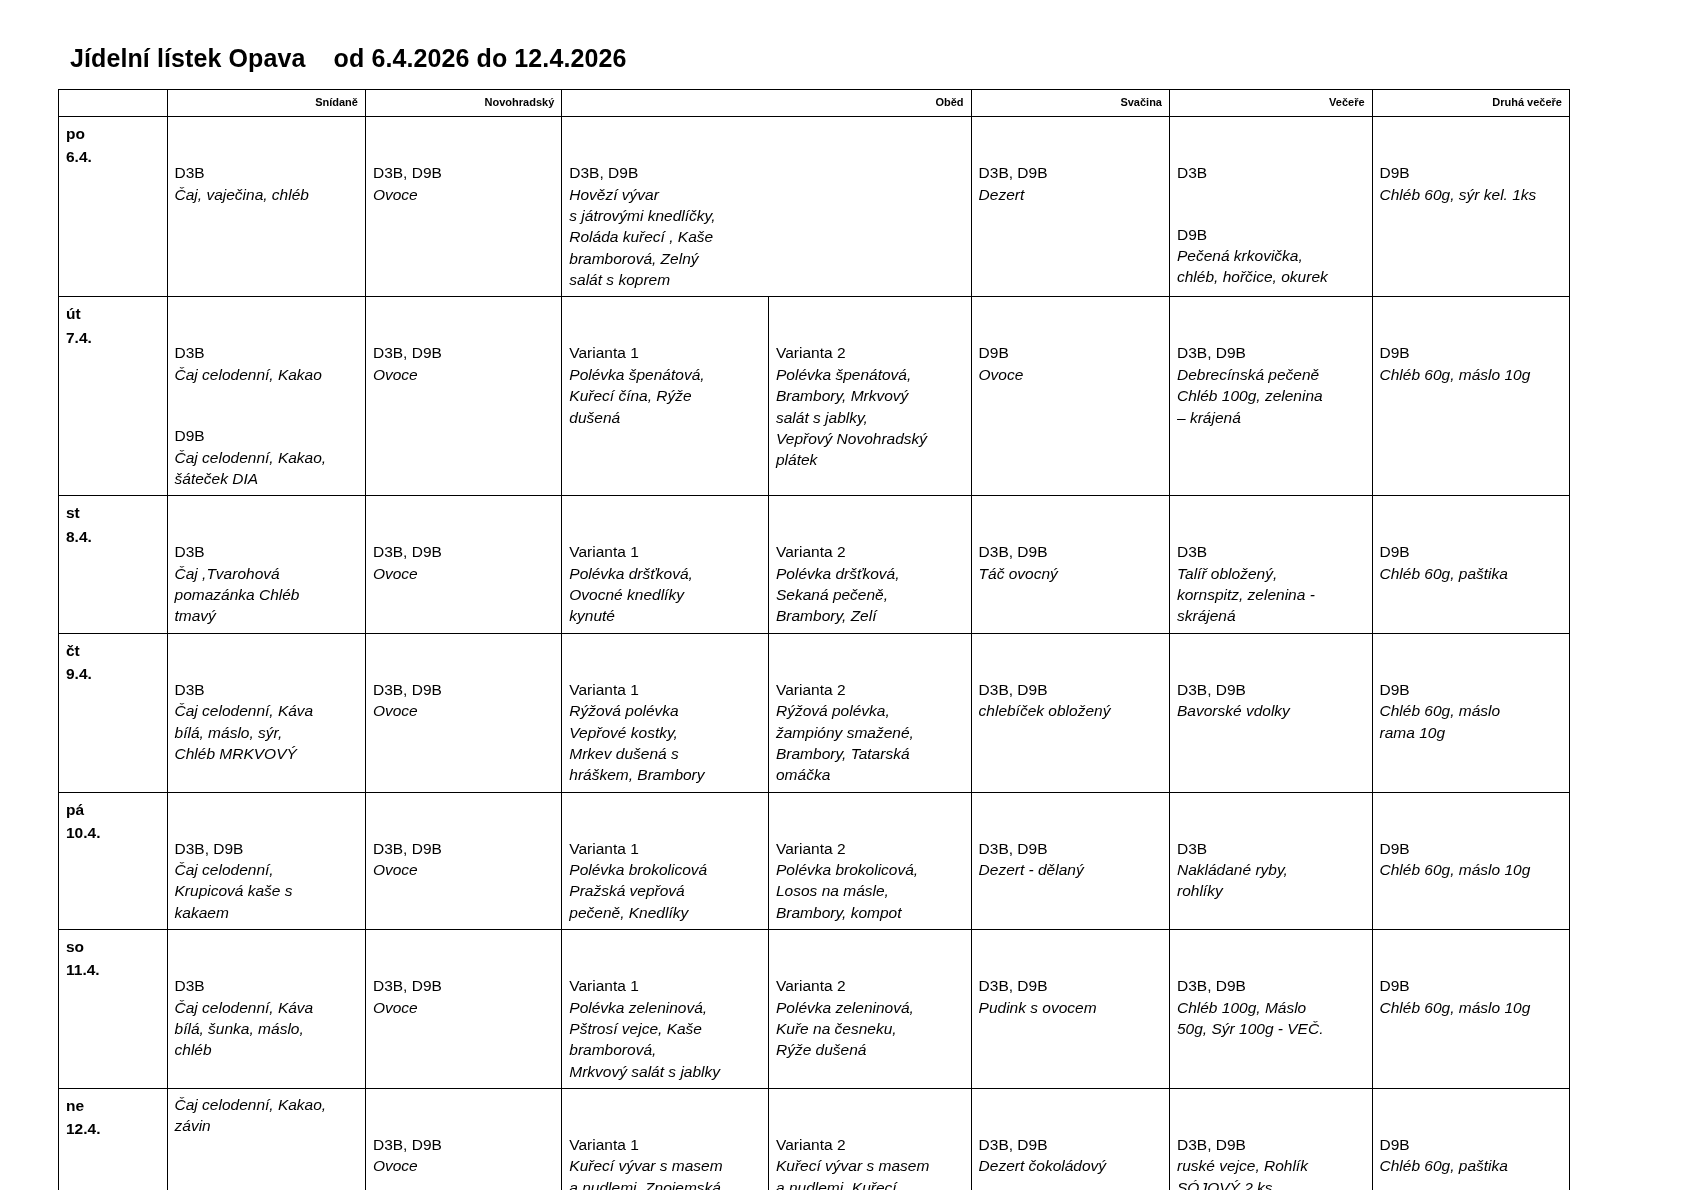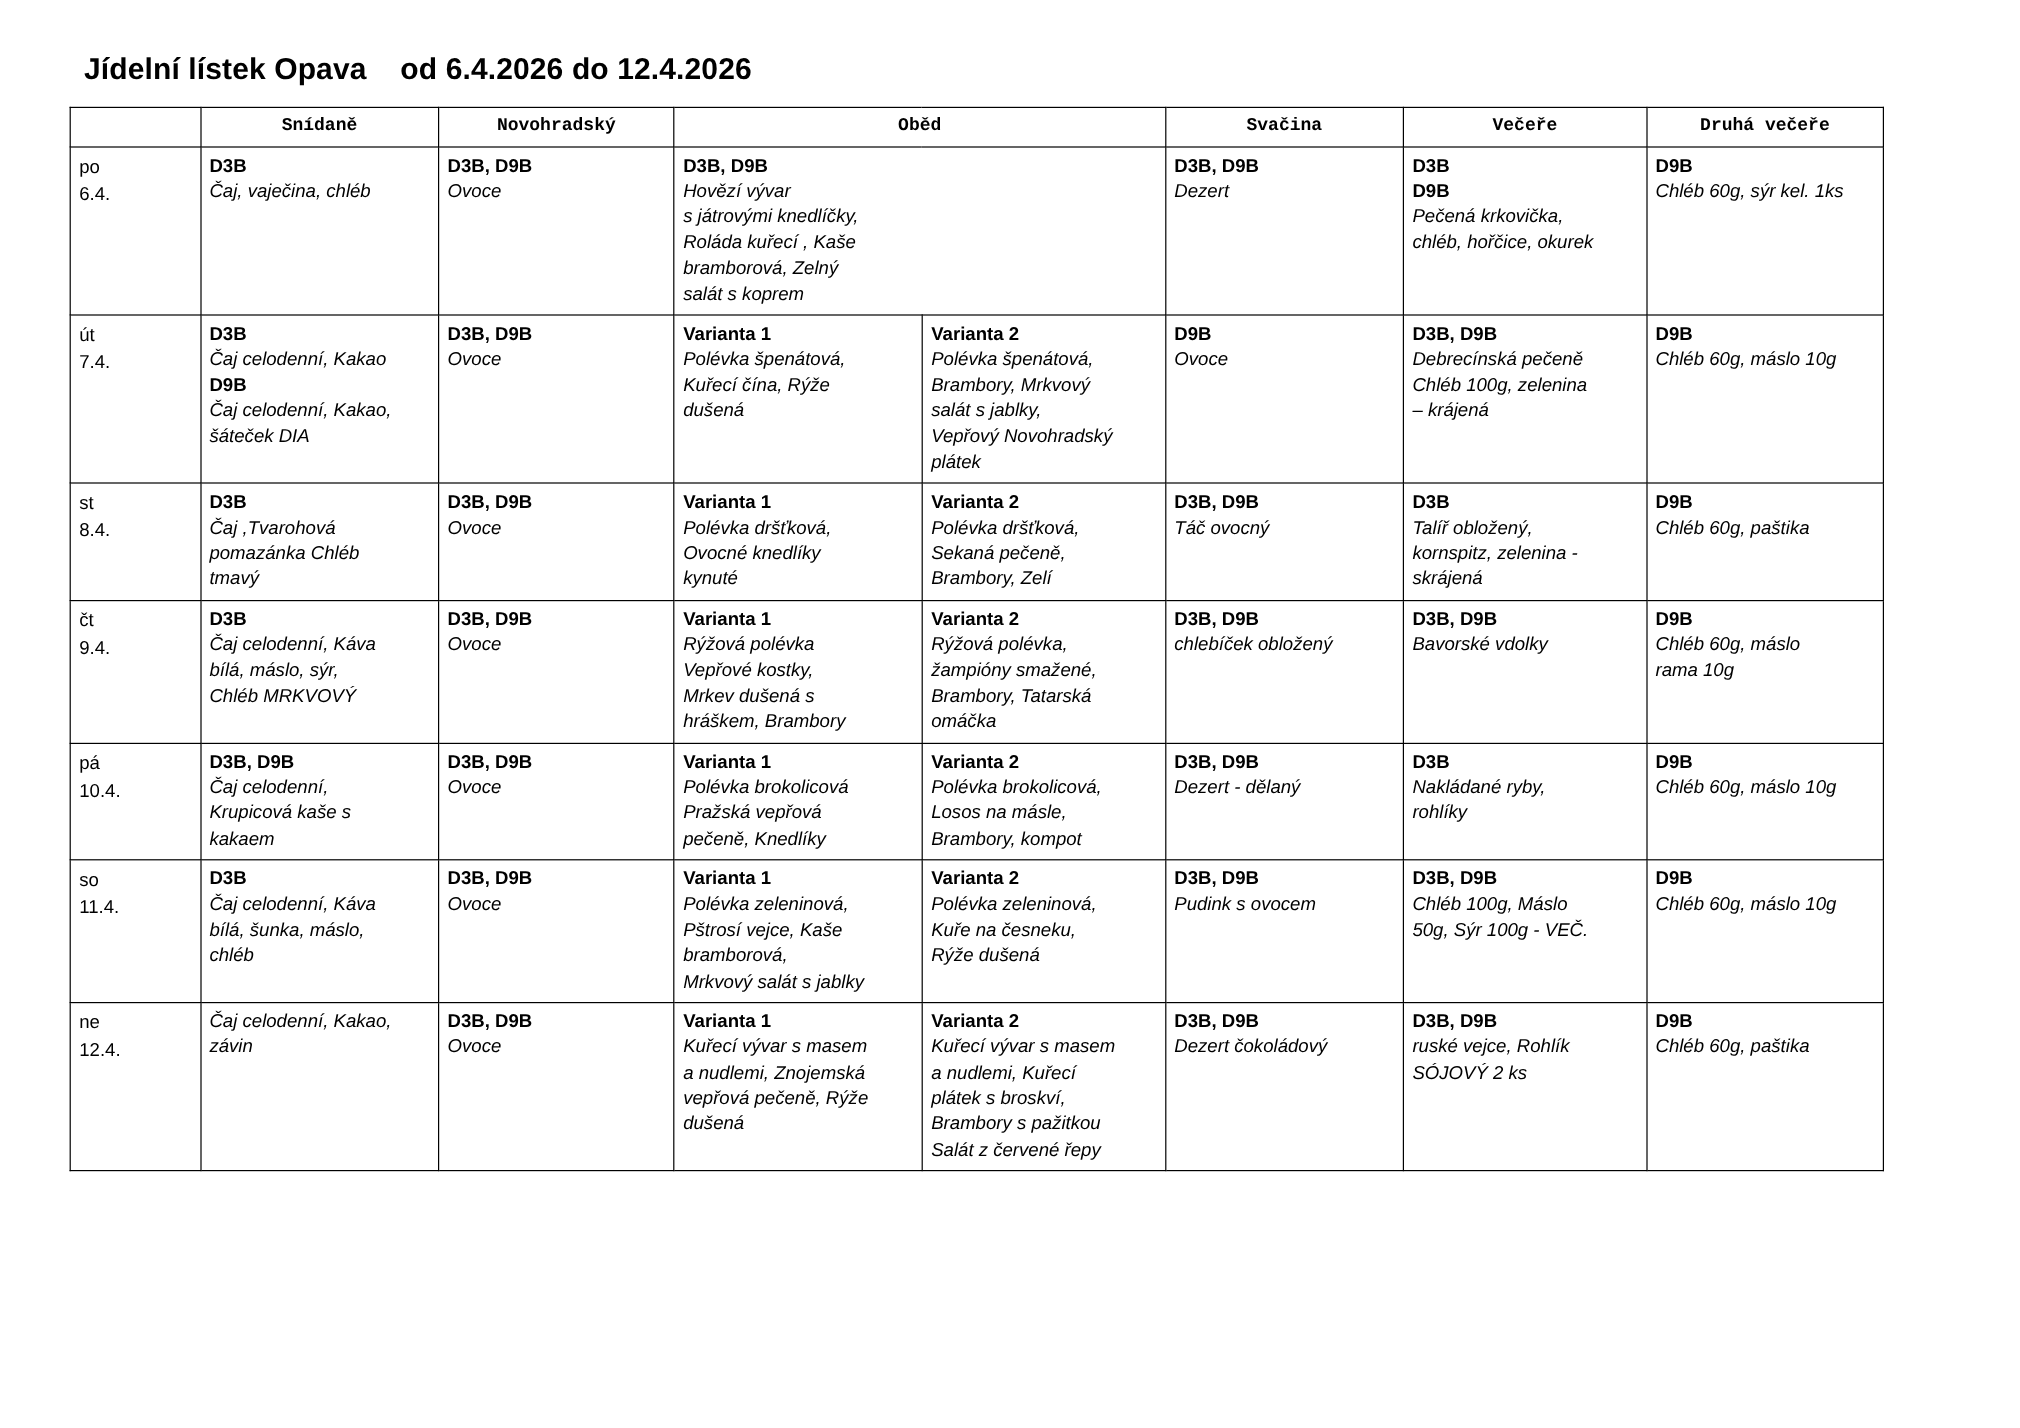--- a/index.html
+++ b/index.html
@@ -36,45 +36,45 @@
     line-height: 1.38;
   }
   table.menu th,
   table.menu td {
     border: 1px solid #000000;
     vertical-align: top;
     padding: 5px 7px 6px 7px;
     box-sizing: border-box;
   }
   thead th {
-    text-align: center;
+    text-align: right;
     font-weight: bold;
-    font-size: 15px;
+    font-size: 11px;
     padding: 4px 4px 5px 4px;
     vertical-align: middle;
-    font-family: Liberation Mono, monospace;
   }
   .col-day    { width: 105px; }
   .col-snid   { width: 192px; }
   .col-pres   { width: 190px; }
   .col-obed1  { width: 200px; }
   .col-obed2  { width: 196px; }
   .col-svac   { width: 192px; }
   .col-vec    { width: 196px; }
   .col-druha  { width: 191px; }
   td.day {
-    font-weight: normal;
+    font-weight: bold;
     vertical-align: middle;
     padding-left: 10px;
     white-space: pre-line;
     line-height: 1.5;
   }
   .tag {
-    font-weight: bold;
+    font-weight: normal;
     display: block;
+    margin-top: 40px;
   }
   .txt {
     display: block;
     white-space: pre-line;
     font-style: italic;
   }
   .blk + .blk { margin-top: 0; }
 </style>
 </head>
 <body>

